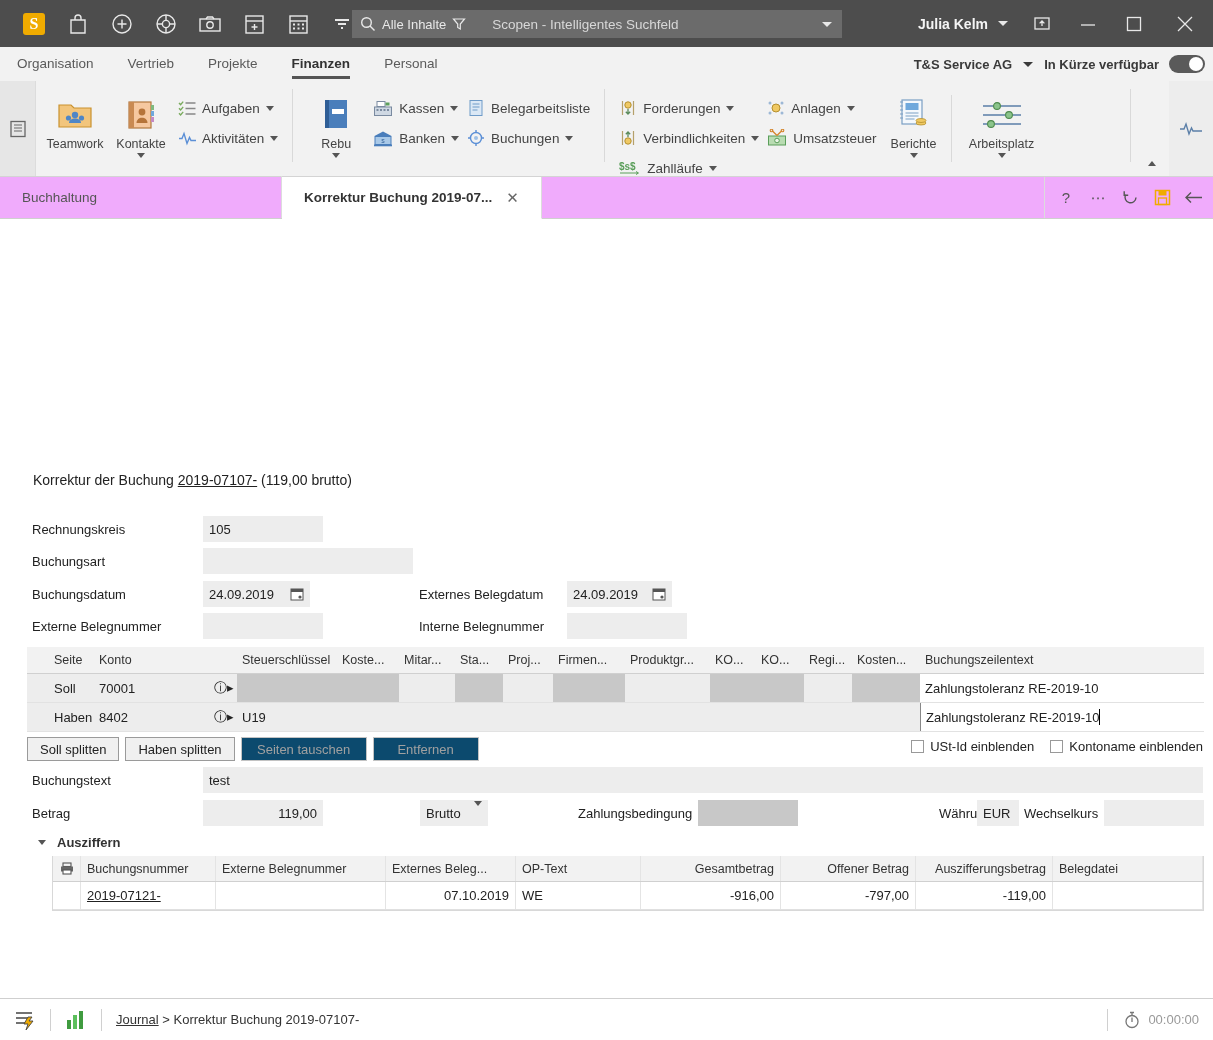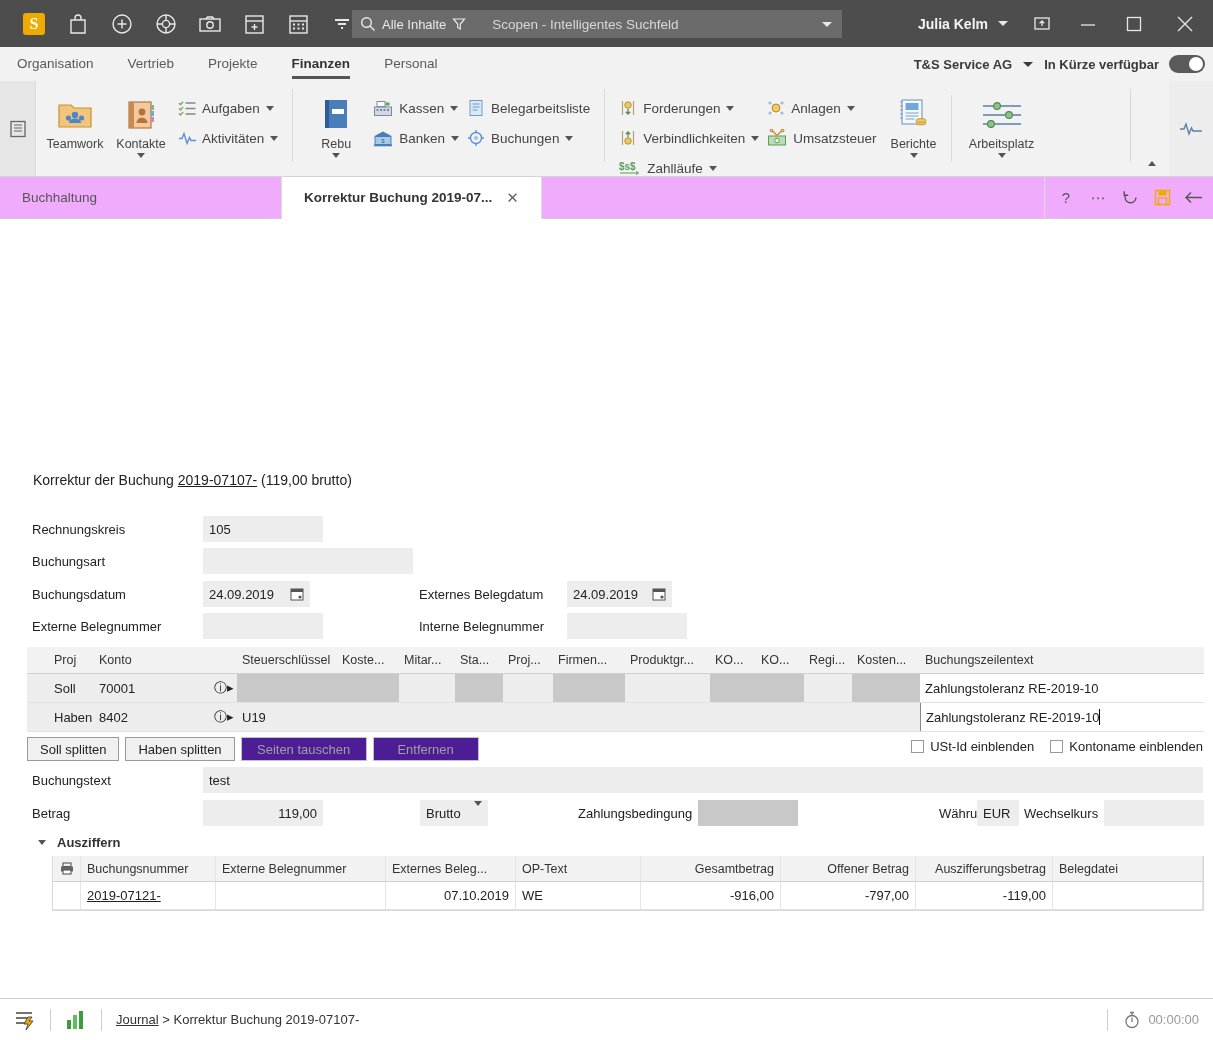--- a/index.html
+++ b/index.html
@@ -128,21 +128,21 @@
     border-bottom: 1px solid #e2e2e2; background:#fff; }
   .gc { padding: 0 5px; overflow:hidden; white-space:nowrap; height:100%; display:flex; align-items:center; }
   .gc.gray { background:#c8c8c8; }
   .gc.lgray { background:#ededed; }
 
   .btnrow { position:absolute; left: 27px; top: 518px; display:flex; gap: 6px; }
   .btn {
     height: 24px; min-width: 86px; padding: 0 12px; background: #f0f0f0;
     border: 1px solid #9a9a9a; font-size: 13px; color:#222; display:flex; align-items:center; justify-content:center;
   }
-  .btn.disabled { color:#a0a0a0; border-color:#c3c3c3; background:#4c1d95; }
+  .btn.disabled { color:#a0a0a0; border-color:#c3c3c3; background:#0c4a6e; }
   .chkrow { position:absolute; right: 10px; top: 520px; display:flex; gap: 16px; align-items:center; }
   .chk { display:flex; align-items:center; gap: 6px; font-size: 13px; color:#222;}
   .chkbox { width: 13px; height: 13px; border: 1px solid #999; background:#fff; }
 
   .sect-hdr { position:absolute; left: 38px; top: 616px; display:flex; align-items:center; gap:11px;
     font-size: 13px; font-weight:bold; color:#333; }
 
   
   .agrid { position:absolute; left: 52px; top: 637px; width: 1152px; border: 1px solid #d8d8d8; border-top:none;}
   .agrid-head { display:flex; height: 26px; background:#f2f2f2; align-items:center; font-size: 12.5px; color:#333;
@@ -588,21 +588,21 @@
 
     <div class="lbl" style="left:32px; top:400px;">Externe Belegnummer</div>
     <div class="fld" style="left:203px; top:394px; width:120px;"></div>
 
     <div class="lbl" style="left:419px; top:400px;">Interne Belegnummer</div>
     <div class="fld" style="left:567px; top:394px; width:120px;"></div>
 
     <div class="grid">
       <div class="grid-head">
         <div class="gc" style="width:22px"></div>
-        <div class="gc" style="width:45px">Proj</div>
+        <div class="gc" style="width:45px">Seite</div>
         <div class="gc" style="width:115px">Konto</div>
         <div class="gc" style="width:28px"></div>
         <div class="gc" style="width:100px">Steuerschlüssel</div>
         <div class="gc" style="width:62px">Koste...</div>
         <div class="gc" style="width:56px">Mitar...</div>
         <div class="gc" style="width:48px">Sta...</div>
         <div class="gc" style="width:50px">Proj...</div>
         <div class="gc" style="width:72px">Firmen...</div>
         <div class="gc" style="width:85px">Produktgr...</div>
         <div class="gc" style="width:46px">KO...</div>

